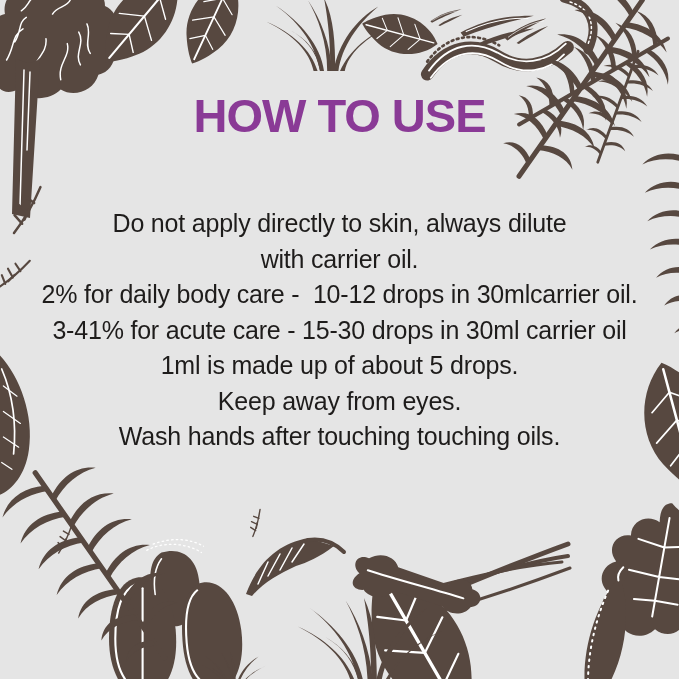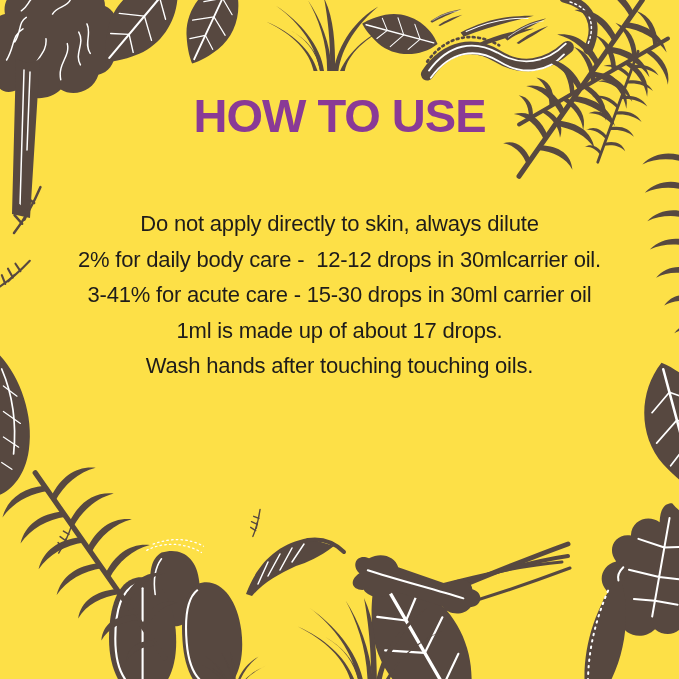--- a/index.html
+++ b/index.html
@@ -2,35 +2,35 @@
 <html><head>
 <meta charset="utf-8">
 <style>
   :root{
     --brown:#574840;
     --purple:#8a3a96;
     --ink:#1e1c1b;
   }
   html,body{margin:0;padding:0;background:#fff;}
   .canvas{
-    position:relative;width:679px;height:679px;background:#fde047;
+    position:relative;width:679px;height:679px;background:#e5e5e5;
     overflow:hidden;font-family:"Liberation Sans",sans-serif;
   }
   .decor{position:absolute;inset:0;width:679px;height:679px;}
   .br{fill:var(--brown);stroke:none;}
   .bs{stroke:var(--brown);fill:none;stroke-linecap:round;}
   .wv{stroke:#ffffff;fill:none;stroke-linecap:round;}
   .content{position:absolute;inset:0;text-align:center;}
   .title{
     position:absolute;top:88px;left:0;width:100%;margin:0;
     font-size:47px;font-weight:700;letter-spacing:-1px;color:var(--purple);
   }
   .body-text{
     position:absolute;top:206px;left:0;width:100%;
-    font-size:22px;line-height:35.5px;color:var(--ink);letter-spacing:-0.2px;
+    font-size:25px;line-height:35.5px;color:var(--ink);letter-spacing:-0.2px;
   }
   .line{white-space:pre;}
 </style>
 </head>
 <body>
 
 <div class="canvas">
 
   <svg class="decor" viewBox="0 0 679 679" aria-hidden="true">
     <defs>
@@ -232,20 +232,22 @@
     </g>
     <g transform="translate(188,652) scale(0.42,0.22)">
         <use href="#grass"></use>
       </g>
   </svg>
 
   <div class="content">
     <h1 class="title">HOW TO USE</h1>
     <div class="body-text">
       <div class="line">Do not apply directly to skin, always dilute</div>
-      <div class="line">2% for daily body care -  12-12 drops in 30mlcarrier oil.</div>
+      <div class="line">with carrier oil.</div>
+      <div class="line">2% for daily body care -  10-12 drops in 30mlcarrier oil.</div>
       <div class="line">3-41% for acute care - 15-30 drops in 30ml carrier oil</div>
-      <div class="line">1ml is made up of about 17 drops.</div>
+      <div class="line">1ml is made up of about 5 drops.</div>
+      <div class="line">Keep away from eyes.</div>
       <div class="line">Wash hands after touching touching oils.</div>
     </div>
   </div>
 
 </div>
 
 </body></html>

